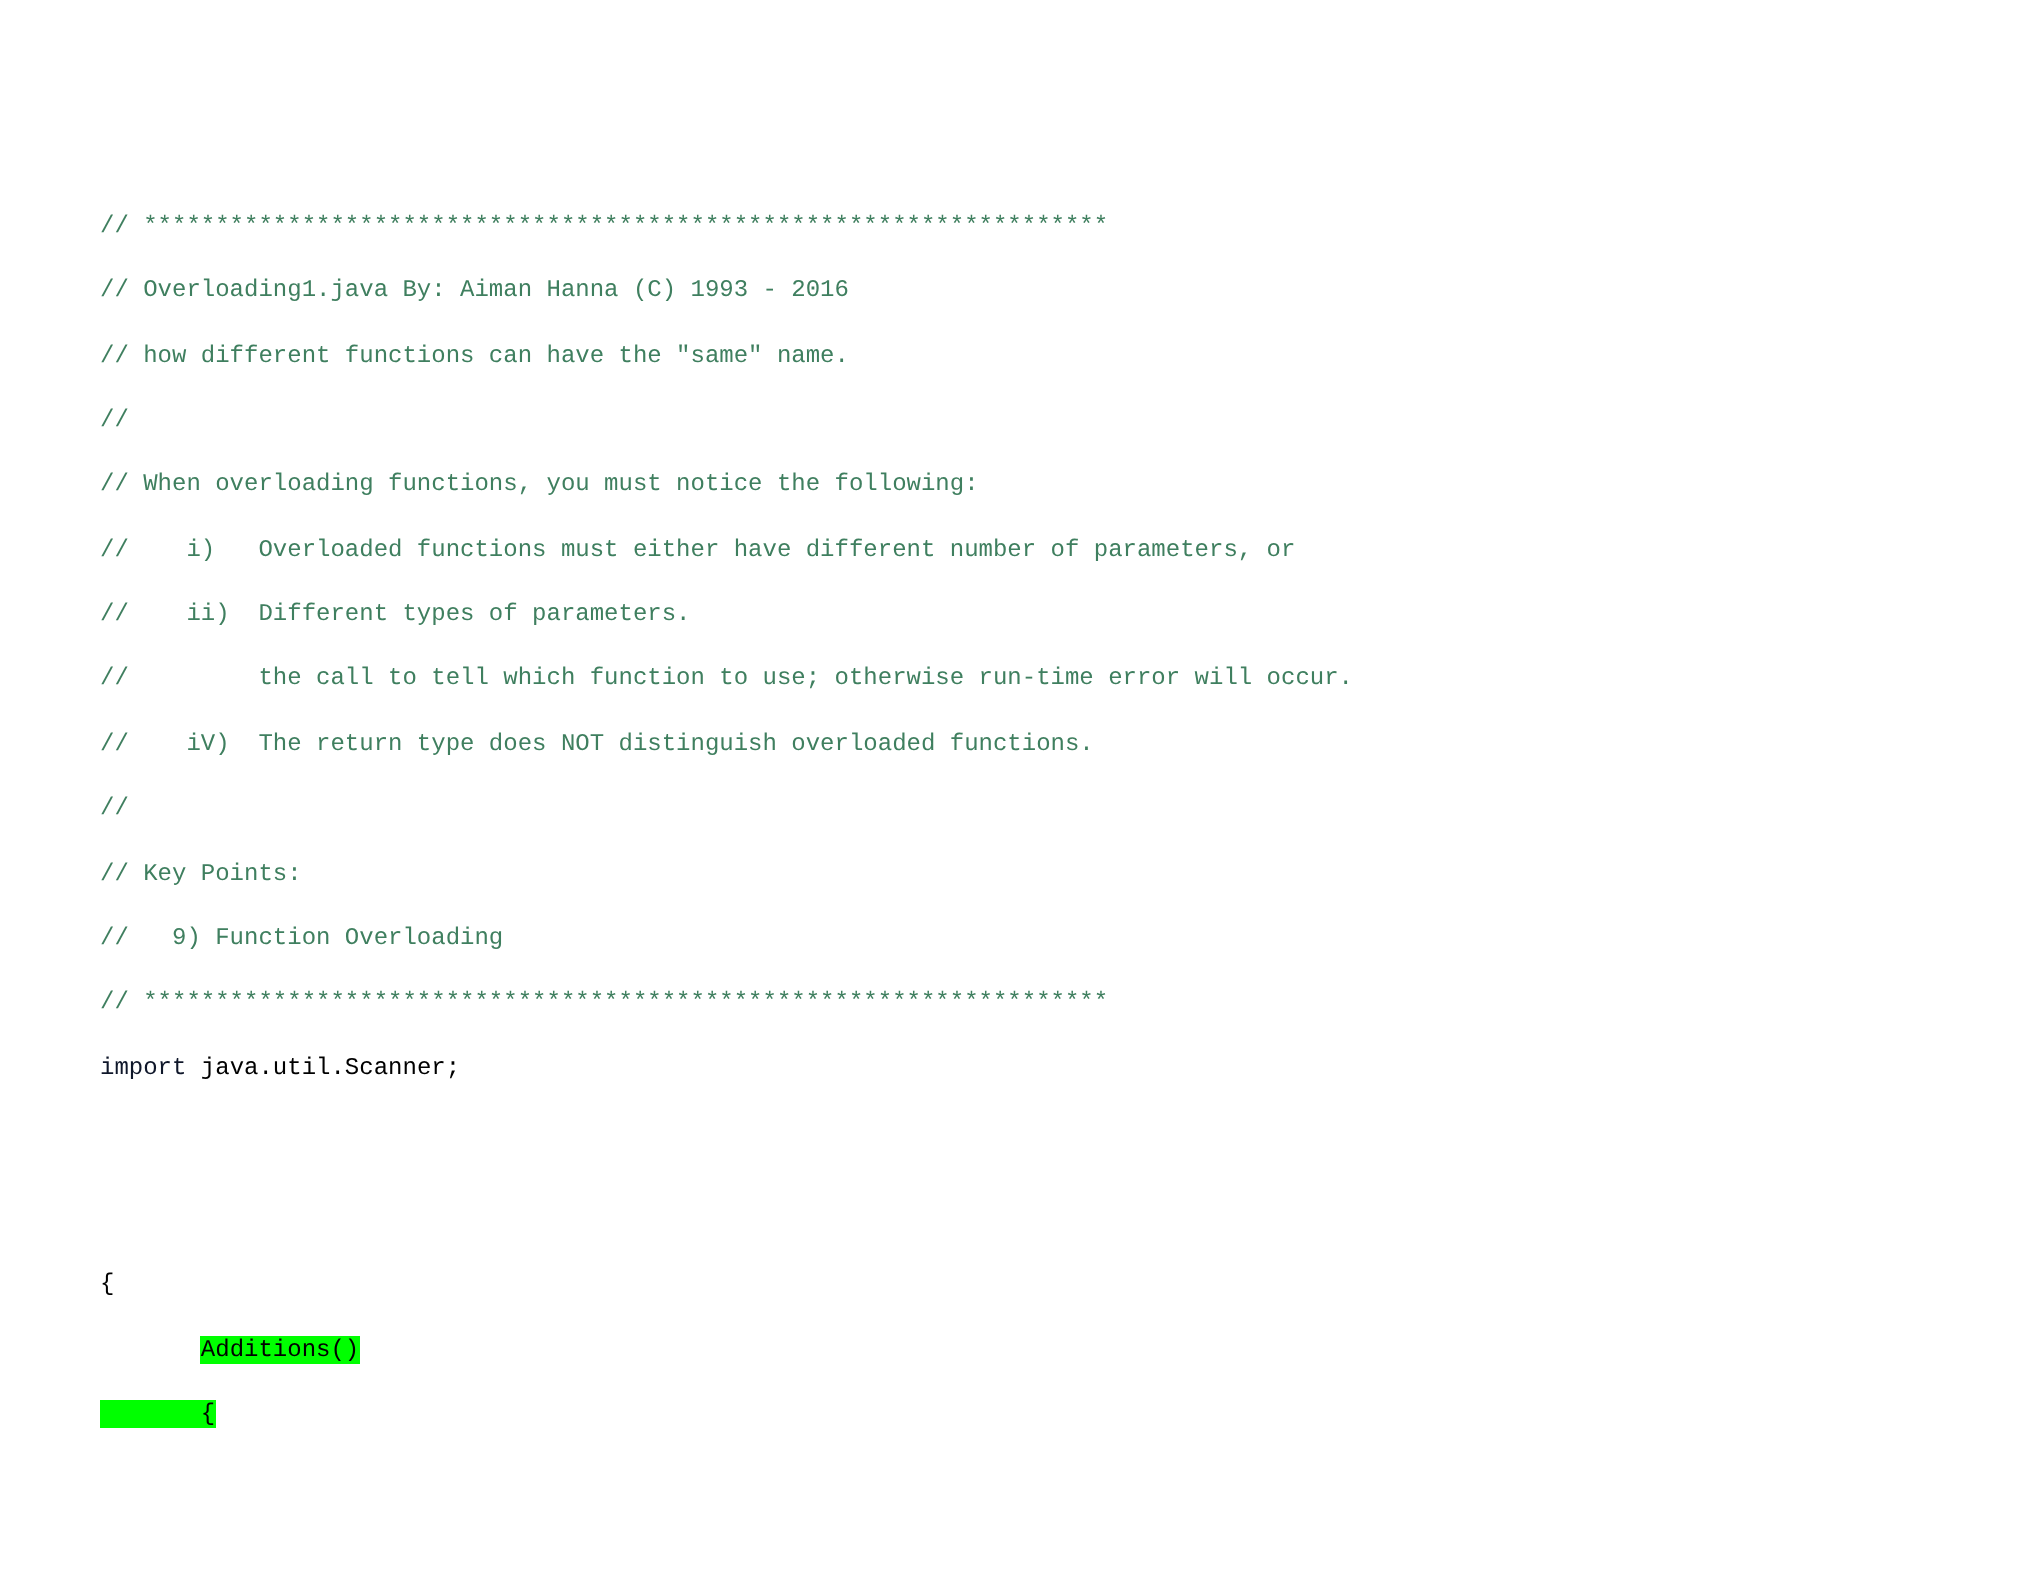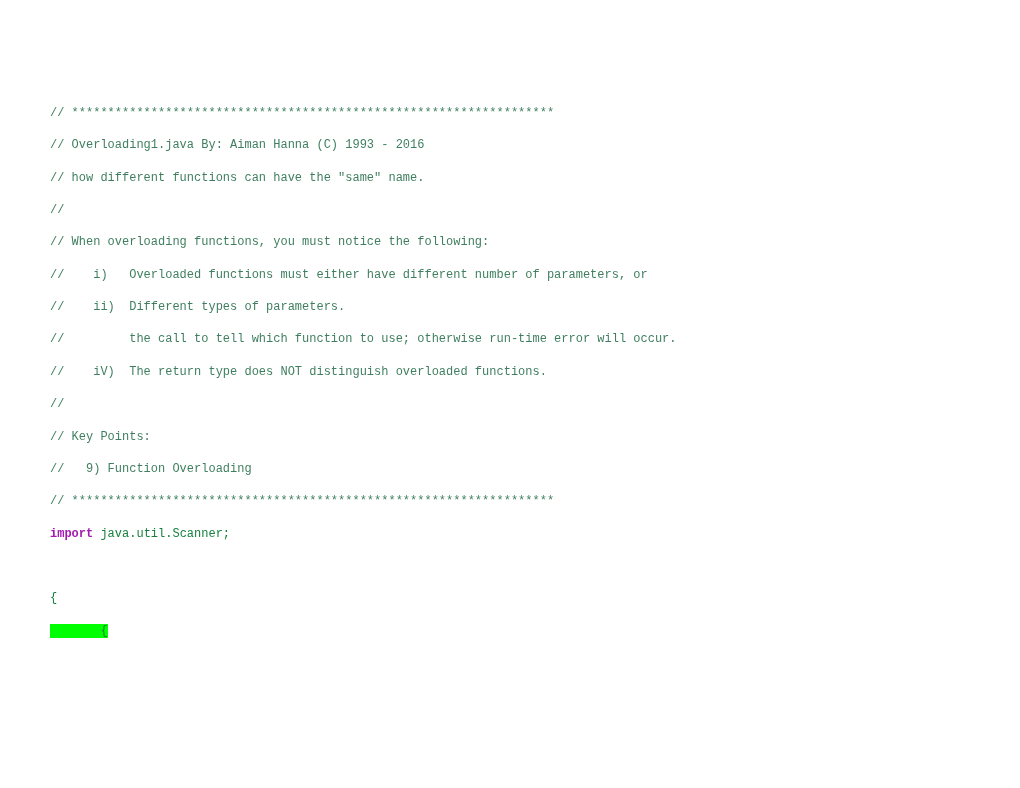--- a/index.html
+++ b/index.html
@@ -6,22 +6,22 @@
     margin: 0;
     padding: 40px 50px;
     font-family: "Courier New", Courier, monospace;
     font-size: 12px;
     line-height: 1.35;
     background: #ffffff;
     color: #000;
     white-space: pre;
   }
   .comment { color: #3f7f5f; }
-  .keyword { color: #a21caf; font-weight: bold; }
-  .normal { color: #15803d; }
+  .keyword { color: #0f172a; font-weight: normal; }
+  .normal { color: #000000; margin-top: 44px; }
   .hl-green { background: #00ff00; }
   .line { display: block; }
   .code-container { display: block; }
 </style>
 </head>
 <body>
 
 
 <div class="code-container">
 <span class="line comment">// *******************************************************************</span>
@@ -33,20 +33,21 @@
 <span class="line comment">//    ii)  Different types of parameters.</span>
 <span class="line comment">//         the call to tell which function to use; otherwise run-time error will occur.</span>
 <span class="line comment">//    iV)  The return type does NOT distinguish overloaded functions.</span>
 <span class="line comment">//</span>
 <span class="line comment">// Key Points:</span>
 <span class="line comment">//   9) Function Overloading</span>
 <span class="line comment">// *******************************************************************</span>
 <span class="line"><span class="keyword">import</span><span class="normal"> java.util.Scanner;</span></span>
 <span class="line"> </span>
 <span class="line normal">{</span>
+<span class="line"><span>       </span><span class="hl-green normal">Additions()</span></span>
 <span class="line"><span class="hl-green">       </span><span class="hl-green normal">{</span></span>
 
 
 
 
 
 
 
 
 

